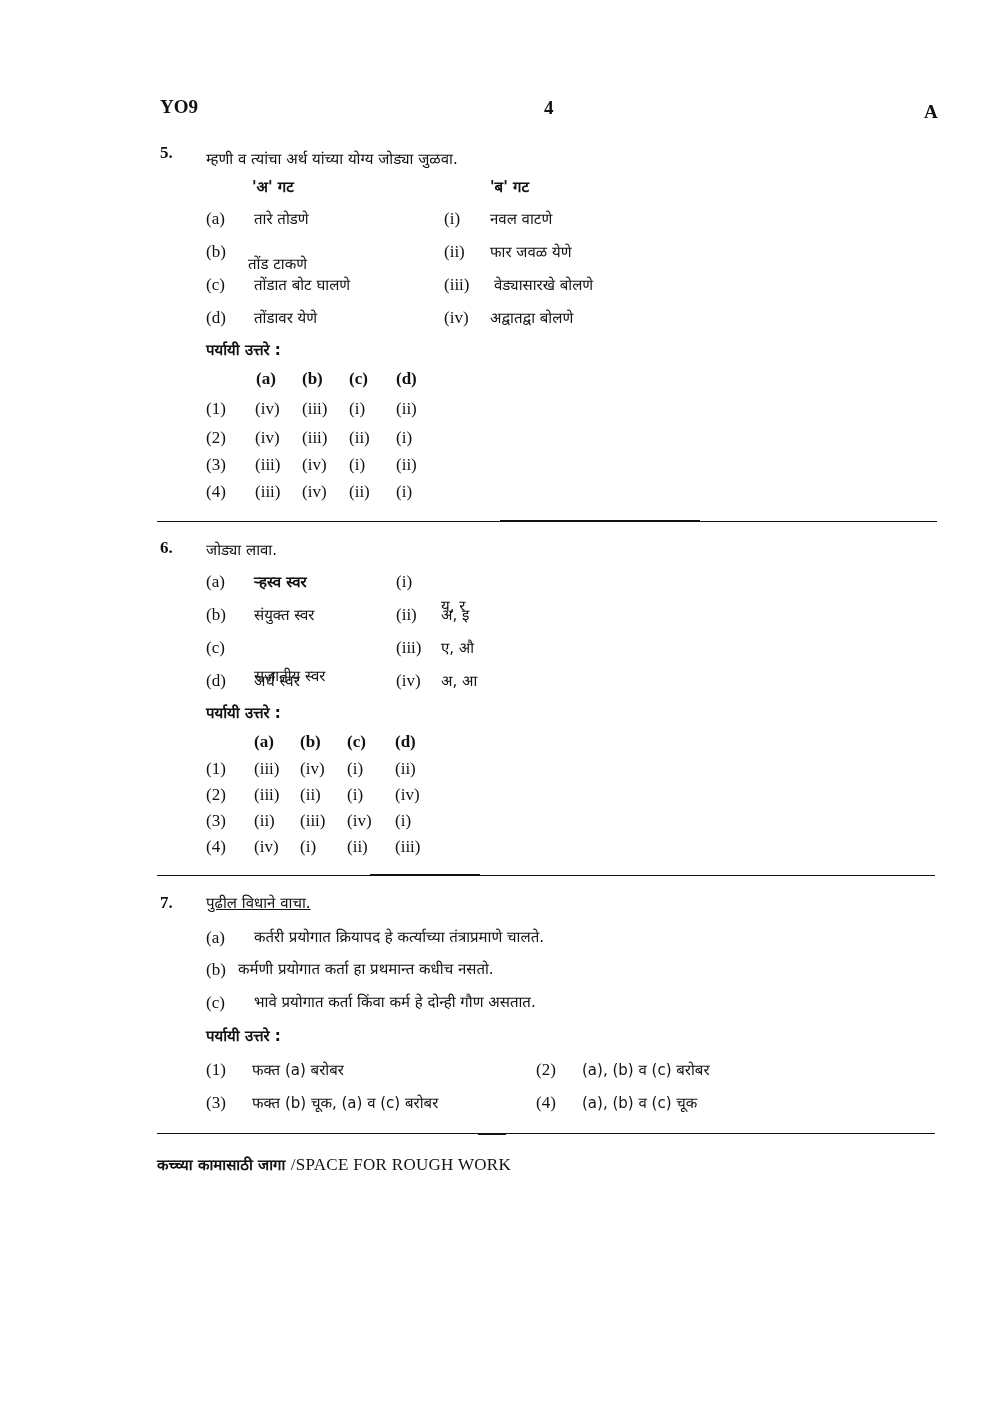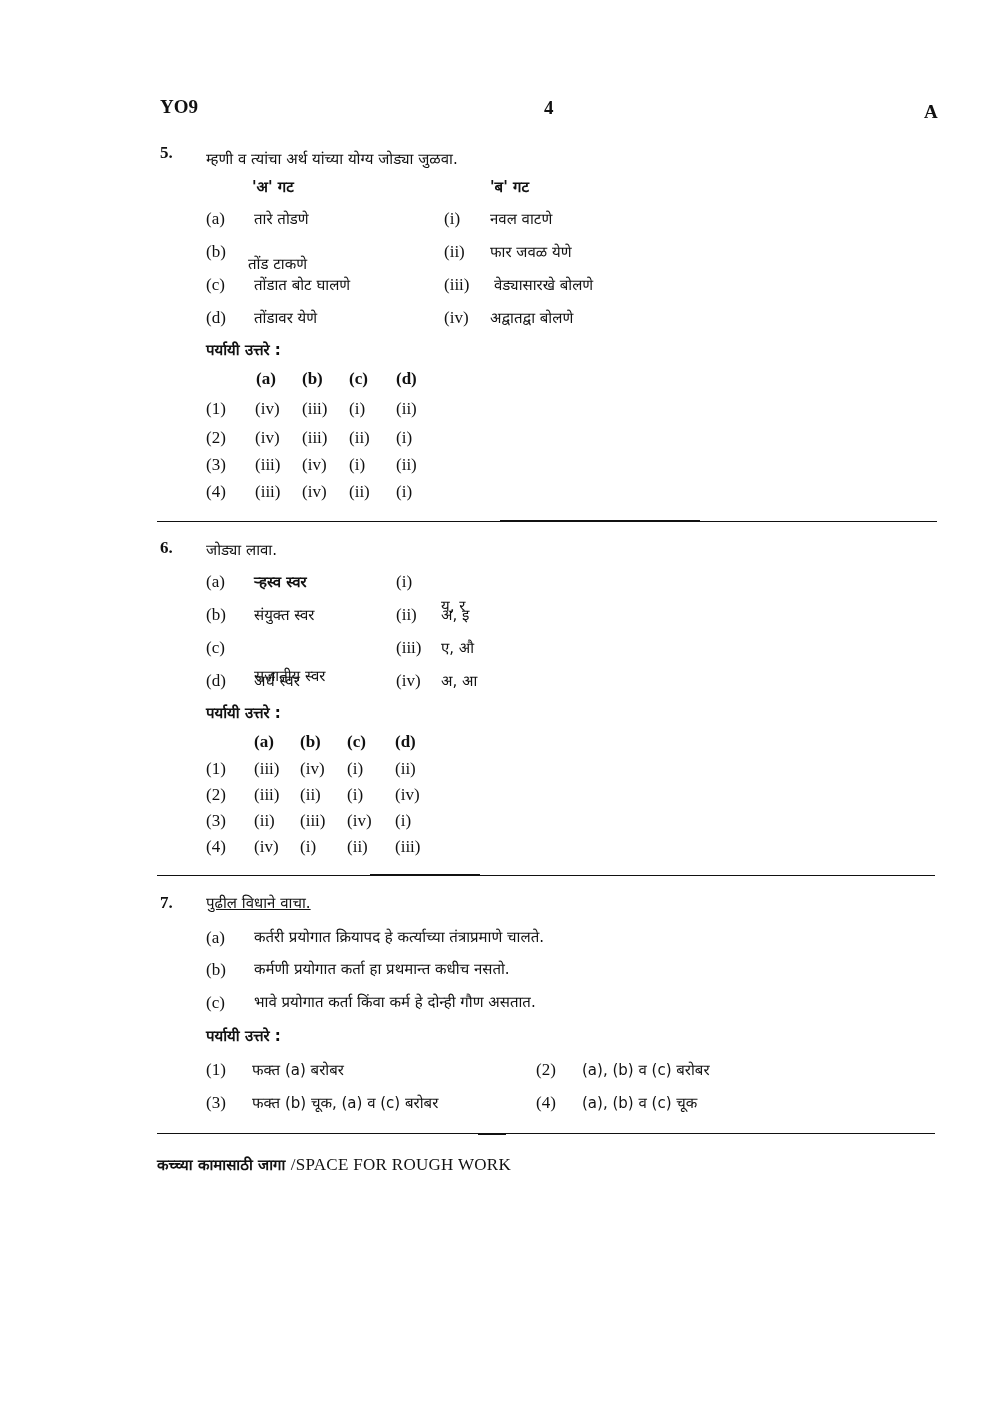--- a/index.html
+++ b/index.html
@@ -151,21 +151,21 @@
 <div class="rule" style="left:157px; top:875px; width:778px;"></div>
 <div class="rule thick" style="left:370px; top:874px; width:110px;"></div>
 
 <div>
   <div class="abs qnum" style="left:160px; top:893px;">7.</div>
   <div class="abs deva" style="left:206px; top:892px;text-decoration:underline;">पुढील विधाने वाचा.</div>
 
   <div class="abs lat" style="left:206px; top:928px;">(a)</div>
   <div class="abs deva" style="left:254px; top:926px;">कर्तरी प्रयोगात क्रियापद हे कर्त्याच्या तंत्राप्रमाणे चालते.</div>
   <div class="abs lat" style="left:206px; top:960px;">(b)</div>
-  <div class="abs deva" style="left:254px; top:958px;text-align:center;">कर्मणी प्रयोगात कर्ता हा प्रथमान्त कधीच नसतो.</div>
+  <div class="abs deva" style="left:238px; top:958px;text-align:center;">कर्मणी प्रयोगात कर्ता हा प्रथमान्त कधीच नसतो.</div>
   <div class="abs lat" style="left:206px; top:993px;">(c)</div>
   <div class="abs deva" style="left:254px; top:991px;">भावे प्रयोगात कर्ता किंवा कर्म हे दोन्ही गौण असतात.</div>
 
   <div class="abs devab" style="left:206px; top:1025px;">पर्यायी उत्तरे :</div>
 
   <div>
     <div class="abs lat" style="left:206px; top:1060px;">(1)</div>
     <div class="abs deva" style="left:252px; top:1059px;">फक्त (a) बरोबर</div>
   </div>
   <div>

